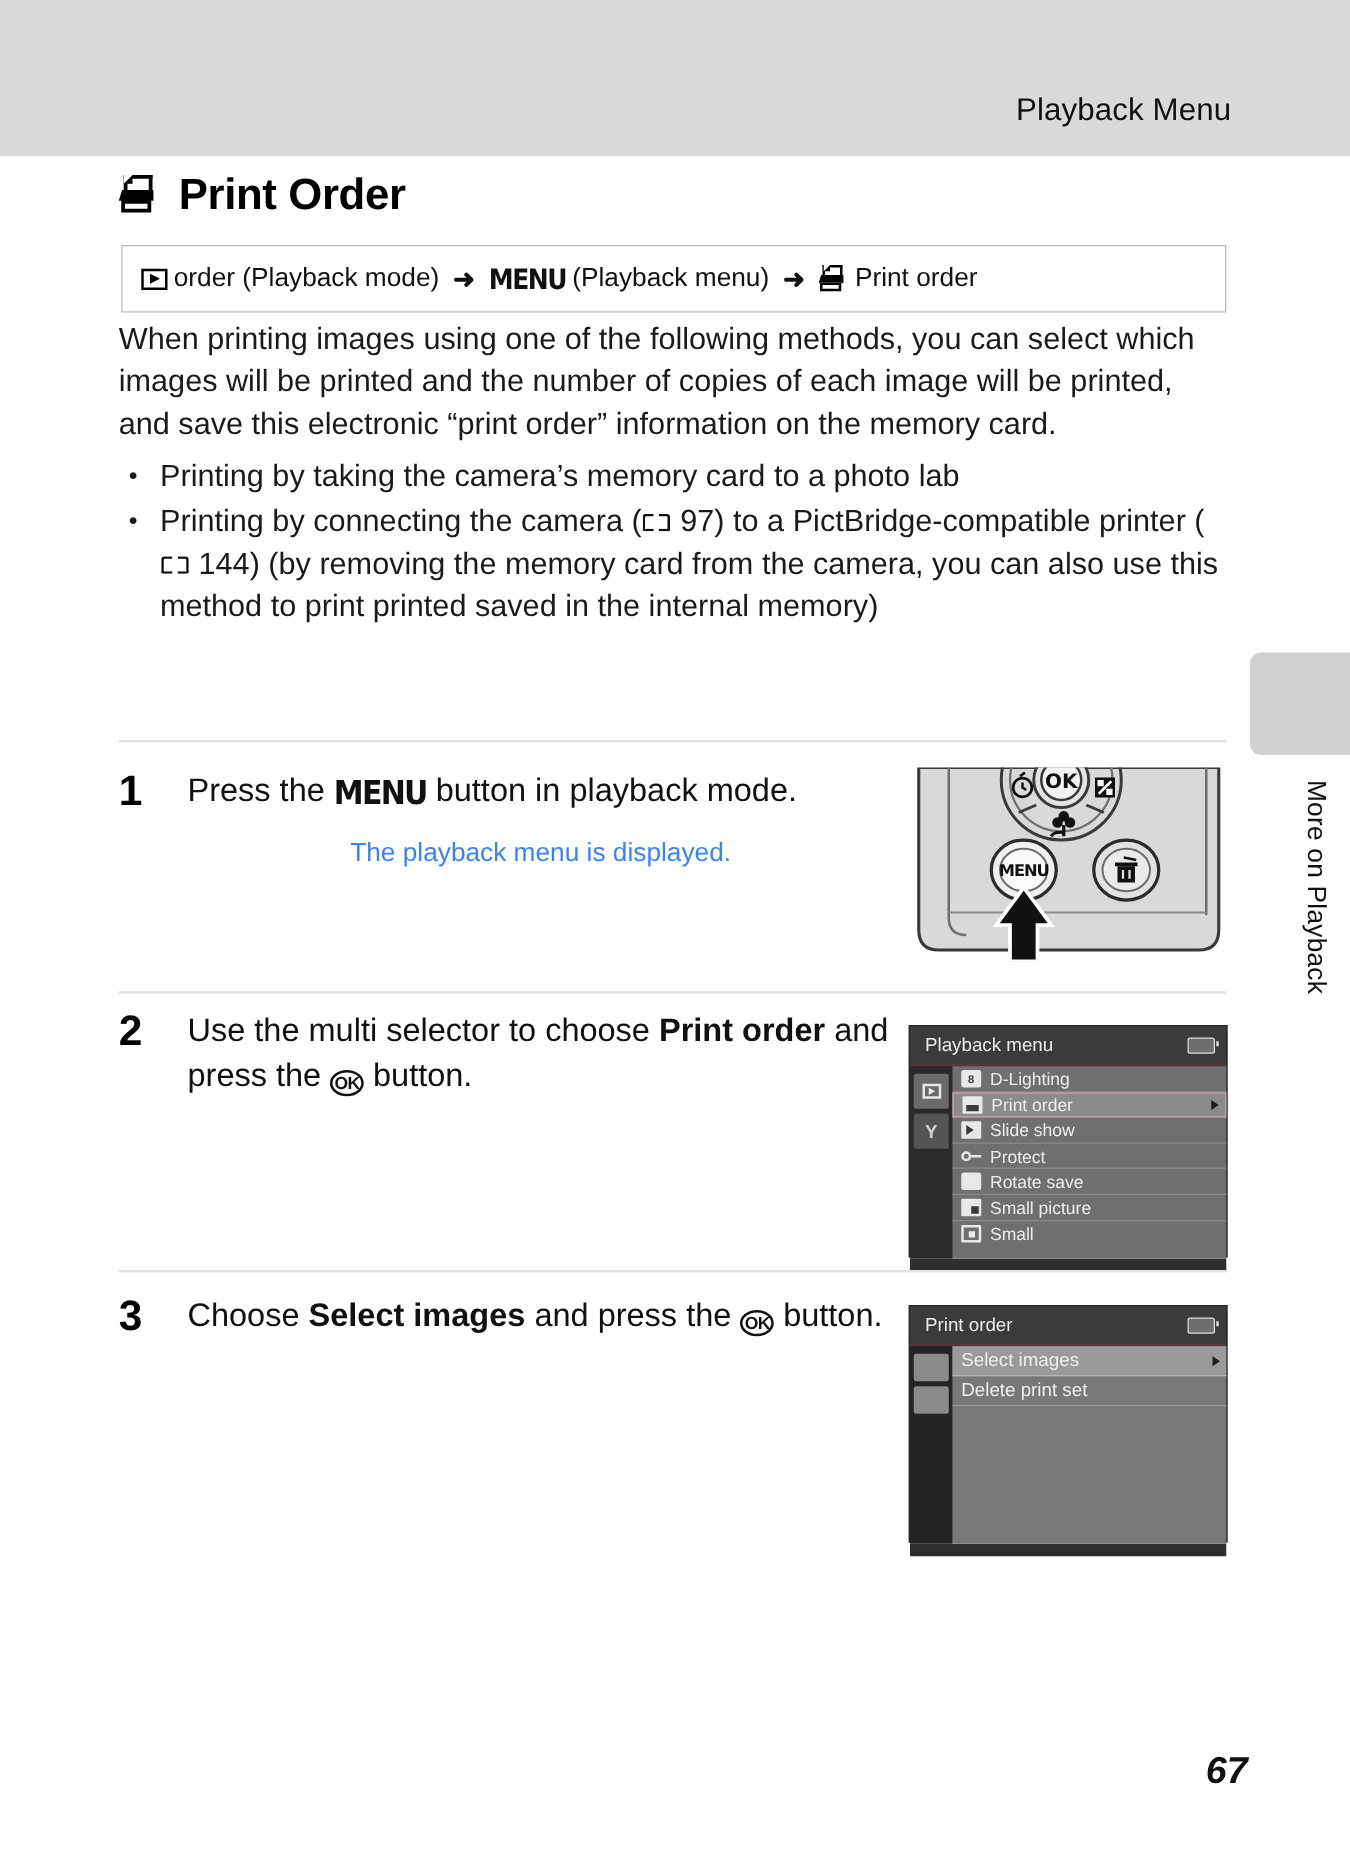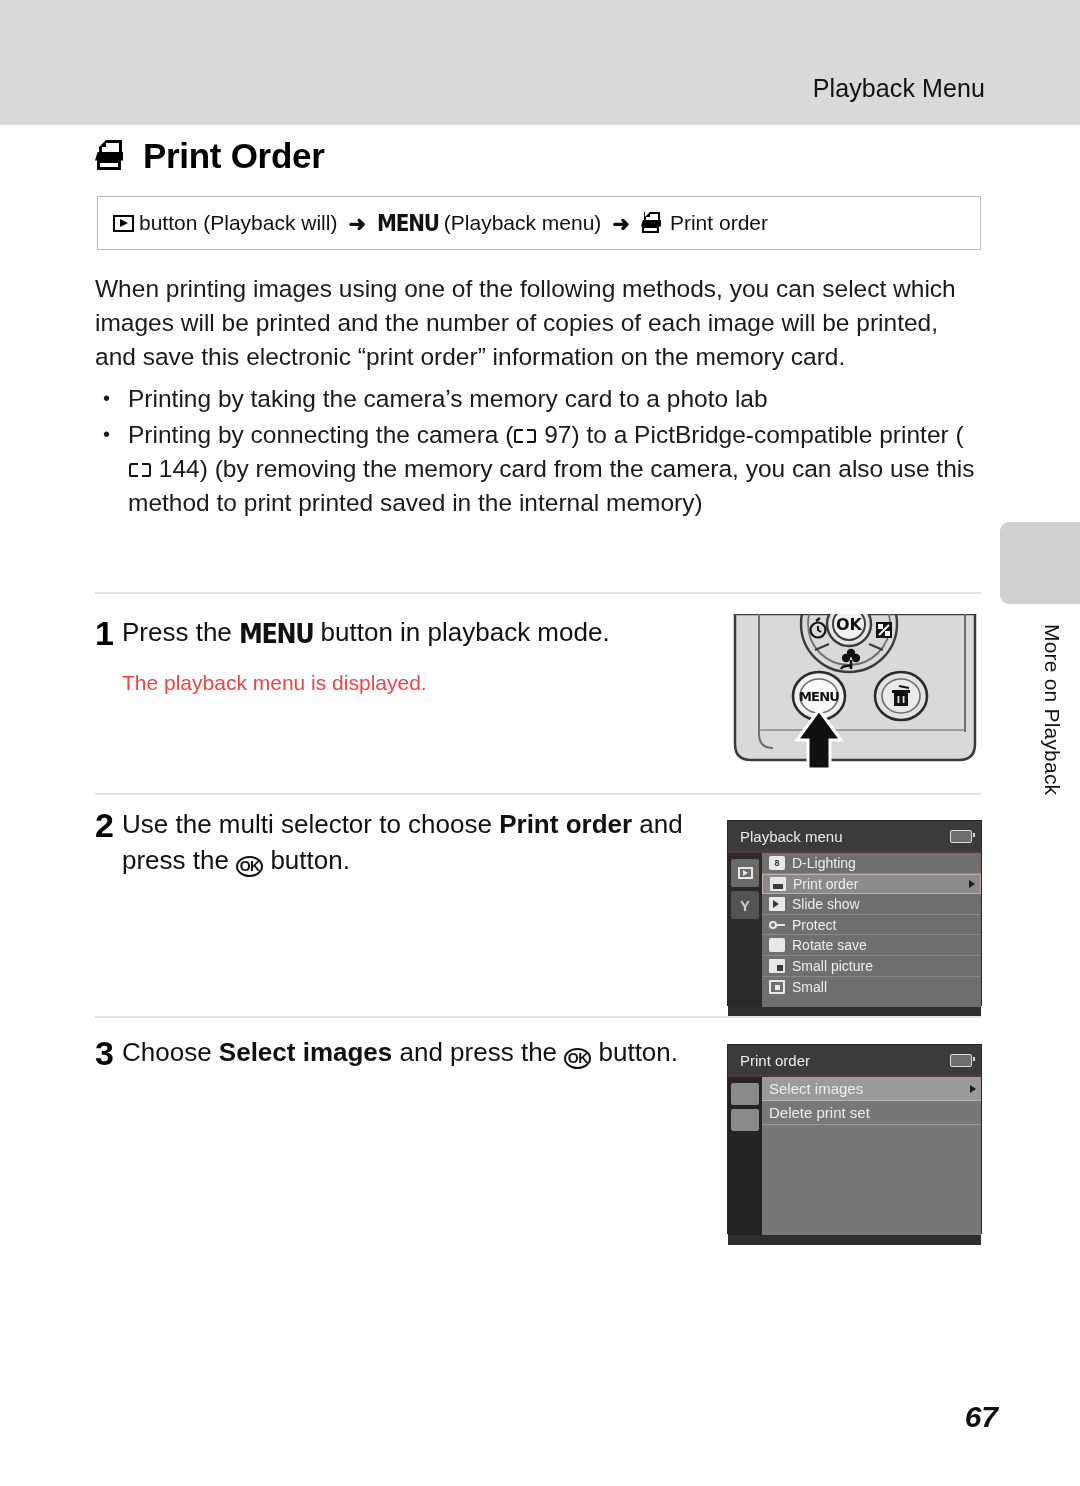--- a/index.html
+++ b/index.html
@@ -139,21 +139,21 @@
     font-size: 20px;
     letter-spacing: -1.2px;
     border: none;
     transform: scaleY(1.12);
     display: inline-block;
   }
 
   
   .body-copy {
     position: absolute;
-    left: 95px; top: 272px;
+    left: 95px; top: 255px;
     width: 890px;
     font-size: 24.5px;
     line-height: 34px;
     color: #1a1a1a;
   }
   .body-copy p { margin: 0; }
   ul.bullets {
     list-style: none;
     margin: 8px 0 0 0;
     padding: 0;
@@ -204,32 +204,33 @@
     left: 95px;
     width: 620px;
   }
   .step-num {
     position: absolute;
     left: 0; top: 0;
     font-size: 34px;
     font-weight: bold;
     color: #000;
   }
-  .step-body { margin-left: 27px; }
+  .step-body { margin-left: 55px; }
   .step-title {
     font-size: 26px;
     line-height: 36px;
     color: #111;
   }
   .step-title b { font-weight: bold; }
   .step-sub {
     margin-top: 16px;
     font-size: 21px;
     line-height: 30px;
-    color: #ef4444;
+    color: #3b82f6;
+    text-align: center;
   }
   .menu-inline {
     font-family: "DejaVu Sans", sans-serif;
     font-weight: bold;
     font-size: 24px;
     letter-spacing: -1.4px;
     transform: scaleY(1.1);
     display: inline-block;
     vertical-align: -1px;
   }
@@ -417,21 +418,21 @@
     <span class="pg-body"></span>
       <span class="pg-tray"></span>
   </span>
   <span class="title-text">Print Order</span>
 </div>
 
 <div class="path-box">
   <div class="path-line">
     <span class="seg">
       <span class="play-box-glyph"></span>
-      <span>button (Playback will)</span>
+      <span>order (Playback mode)</span>
     </span>
     <span class="arrow-glyph">➜</span>
     <span class="seg">
       <span class="menu-glyph">MENU</span>
       <span>(Playback menu)</span>
     </span>
     <span class="arrow-glyph">➜</span>
     <span class="seg">
       <span class="printer-glyph small">
         <span class="pg-paper"></span>

